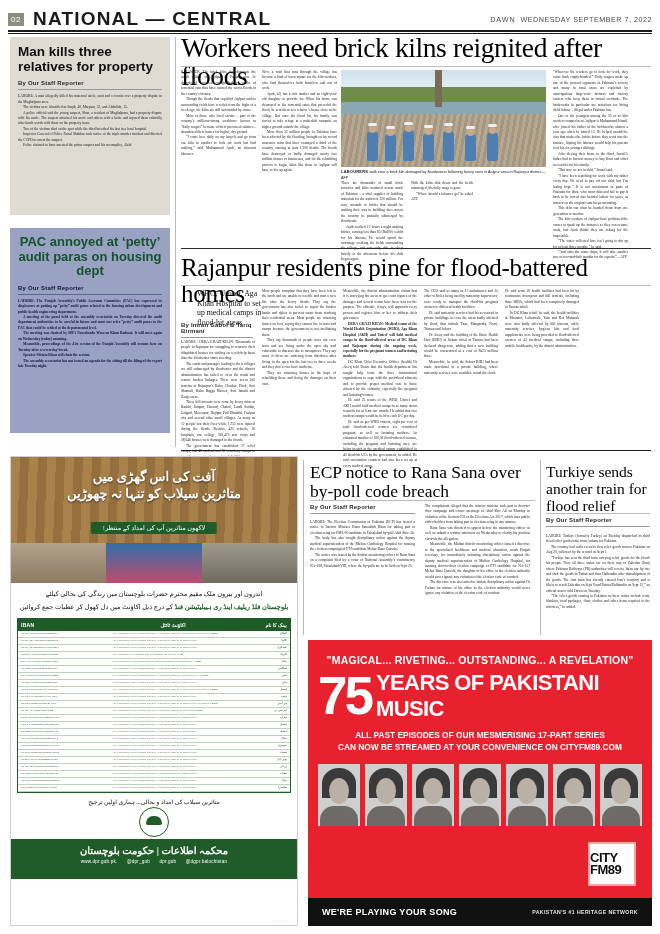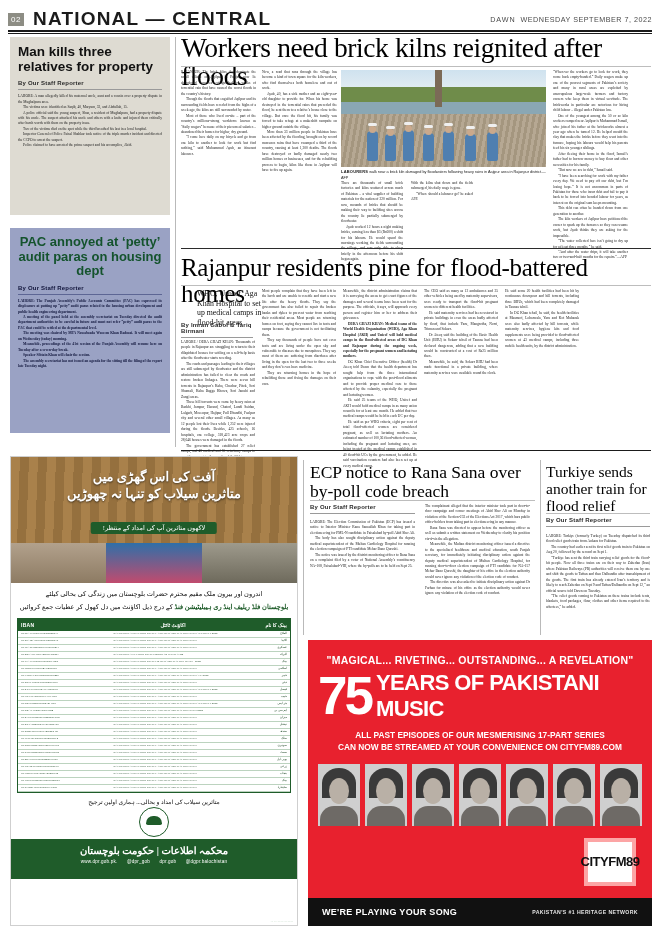--- a/index.html
+++ b/index.html
@@ -114,22 +114,22 @@
   .fm-head{display:flex;align-items:center;justify-content:center;margin-top:4px;}
   .fm-75{font-family:"Liberation Sans",sans-serif;font-weight:bold;font-size:53px;color:#fff;line-height:.85;letter-spacing:-3px;}
   .fm-yop{font-family:"Liberation Sans",sans-serif;font-weight:bold;font-size:22px;color:#fff;letter-spacing:-.6px;margin-left:5px;}
   .fm-sub{text-align:center;color:#fff;font-family:"Liberation Sans",sans-serif;font-weight:bold;
           font-size:8.3px;line-height:1.5;margin-top:7px;}
   .fm-faces{display:flex;gap:5px;justify-content:center;margin-top:10px;}
   .fm-faces .f{width:42px;height:62px;background:#cfcfcf;position:relative;overflow:hidden;}
   .fm-faces .f .hair{position:absolute;left:4px;top:4px;right:4px;height:30px;background:#3a3a3a;border-radius:50% 50% 0 0;}
   .fm-faces .f .face{position:absolute;left:11px;top:14px;width:20px;height:26px;background:#b9b0a6;border-radius:50%;}
   .fm-faces .f .body{position:absolute;left:2px;bottom:0;right:2px;height:20px;background:#6e6a66;border-radius:14px 14px 0 0;}
-  .fm-logo{position:absolute;right:16px;bottom:40px;width:44px;height:40px;background:#fff;border:4px solid #fca5a5;
-           display:flex;flex-direction:row;align-items:center;justify-content:center;}
+  .fm-logo{position:absolute;right:16px;bottom:40px;width:44px;height:40px;background:#fff;border:2px solid #fca5a5;
+           display:flex;flex-direction:column;align-items:flex-start;justify-content:center;}
   .fm-logo .c{font-family:"Liberation Sans",sans-serif;font-weight:bold;font-size:13px;color:#111;line-height:.95;letter-spacing:-.5px;}
   .fm-logo .f89{font-family:"Liberation Sans",sans-serif;font-weight:bold;font-size:13px;color:#111;line-height:.95;letter-spacing:-.5px;}
   .fm-bar{position:absolute;left:0;right:0;bottom:0;height:28px;background:#111;display:flex;align-items:center;padding:0 14px;box-sizing:border-box;}
   .fm-bar .left{color:#fff;font-family:"Liberation Sans",sans-serif;font-weight:bold;font-size:9px;letter-spacing:.3px;}
   .fm-bar .right{margin-left:auto;color:#e2e2e2;font-family:"Liberation Sans",sans-serif;font-weight:bold;font-size:5.2px;letter-spacing:.4px;}
 </style>
 </head>
 <body>
 
 <div class="page">

